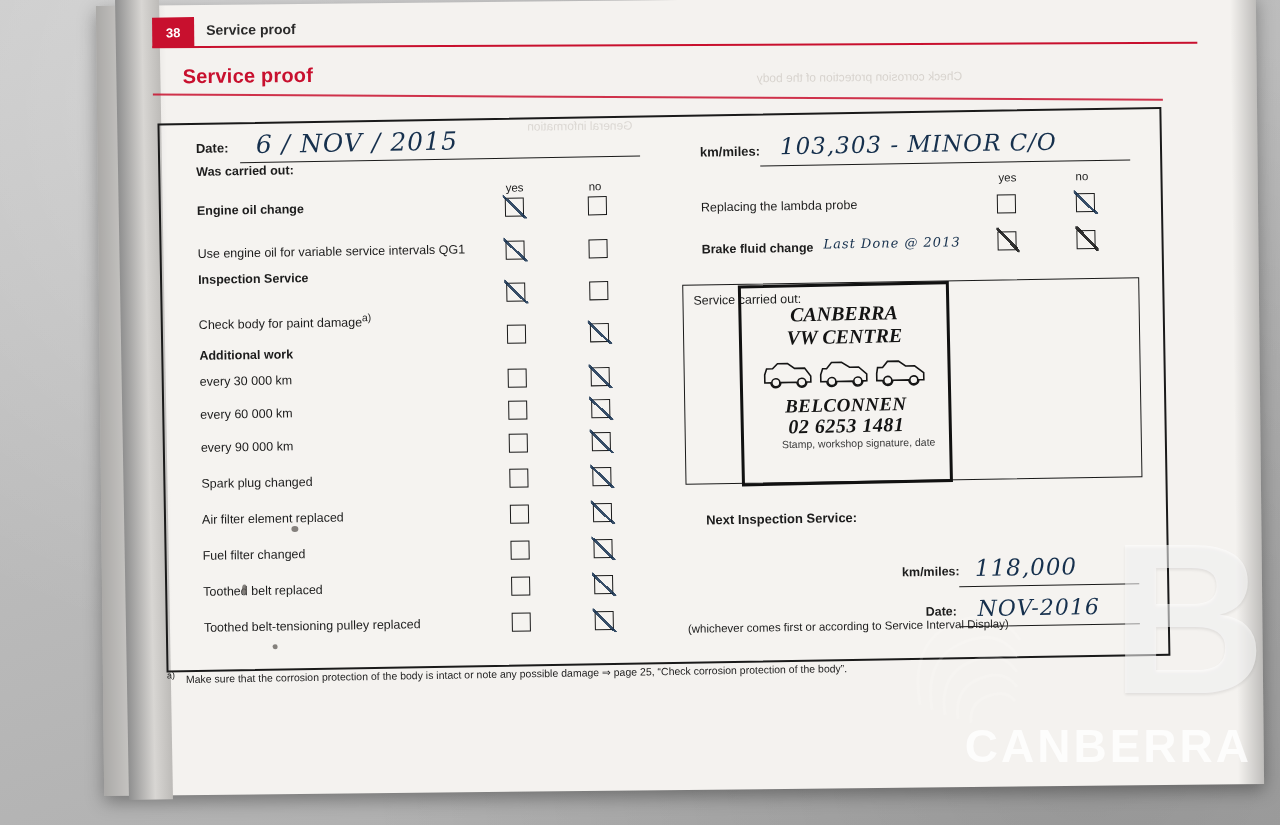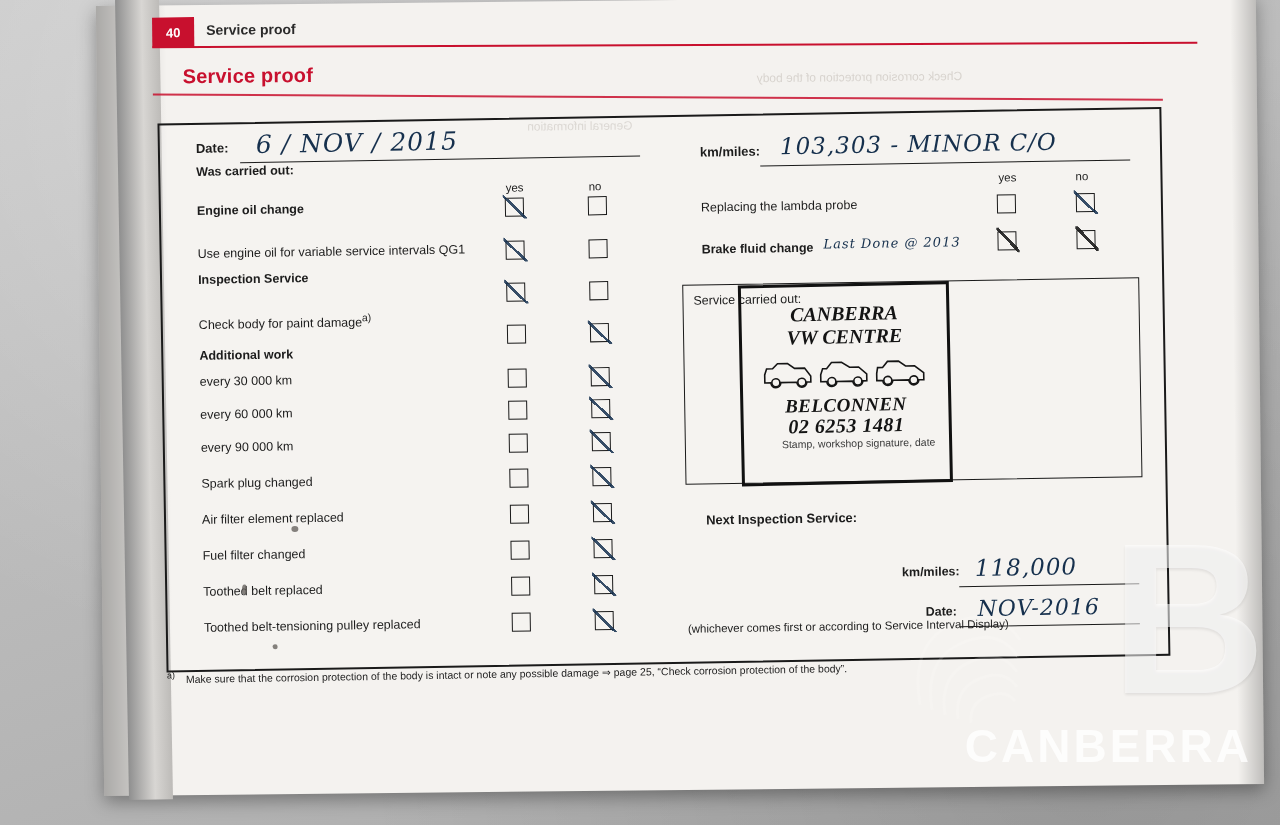--- a/index.html
+++ b/index.html
@@ -181,21 +181,21 @@
 
 <div id="photo">
 
   <div id="booklet">
     <div id="spine"></div>
 
     <div class="ghost" style="left:660px;top:72px;">Check corrosion protection of the body</div>
     <div class="ghost" style="left:430px;top:118px;">General information</div>
 
     <div id="pageheader">
-      <div class="pg-num">40</div>
+      <div class="pg-num">38</div>
       <div class="pg-title">Service proof</div>
       <div class="hdr-rule"></div>
     </div>
     <div class="hdr-rule2" style="left:56px;top:96px;"></div>
     <div id="sectiontitle">Service proof</div>
 
     <div id="form">
 
       <div class="col-left">
         <div class="lbl b" style="left:36px;top:16px;font-size:13px;">Date:</div>

